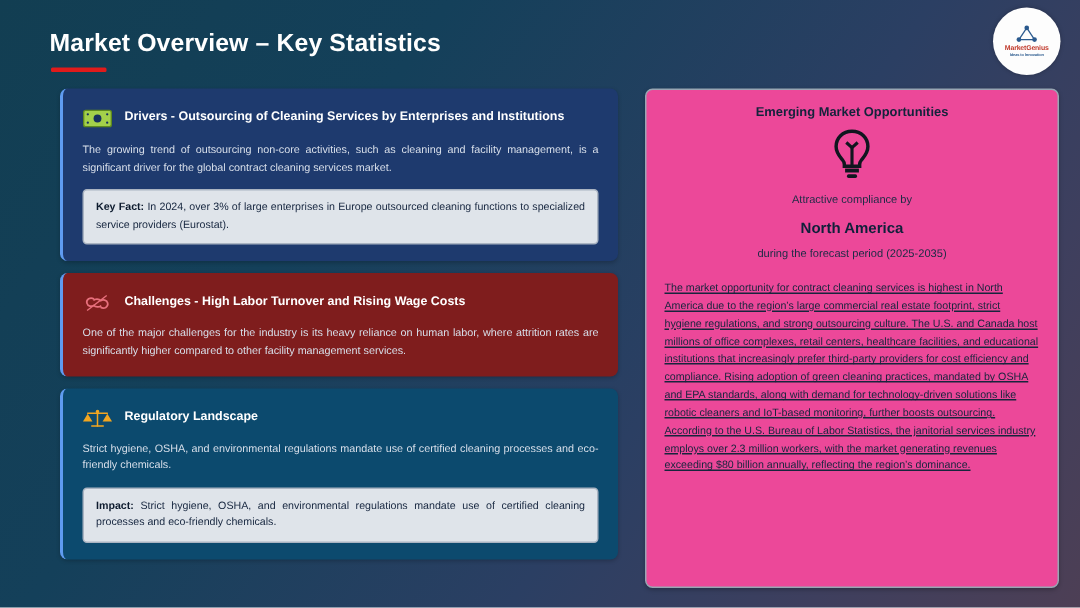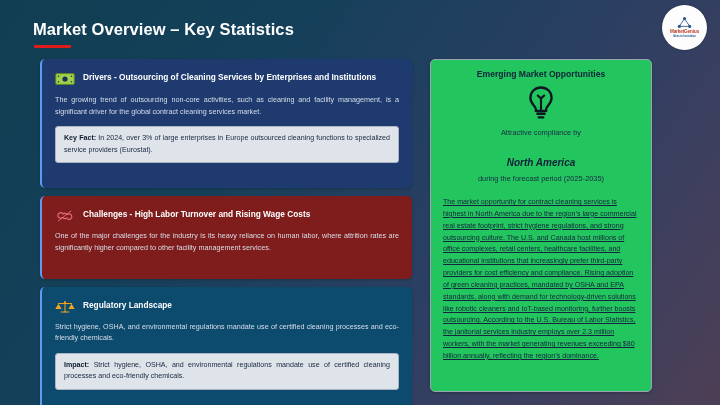--- a/index.html
+++ b/index.html
@@ -38,21 +38,21 @@
   .logo-tag  { font-size:2.6px; font-weight:bold; color:#2b5a8e; letter-spacing:-0.05px; line-height:1.3; margin-top:0.5px; }
 
   
   .left-col { position:absolute; left:40px; top:59px; width:372px; }
 
   .card {
     position:relative;
     background:#1e3a6e;
     border-left:2.4px solid #5f9bf0;
     border-radius:5px;
-    padding:11px 13px 25px 13px;
+    padding:11px 13px 11px 13px;
     margin-bottom:8px;
     box-shadow:0 1px 3px rgba(0,0,0,0.22);
   }
   .card.card2 { background:#7f1d1d; }
   .card.card3 { background:#0c4a6e; }
 
   .card-head { display:flex; align-items:flex-start; gap:8px; }
   .card-icon { flex:0 0 auto; width:20px; height:18px; margin-top:0px; }
   .card-title {
     font-size:8.3px; font-weight:bold; color:#ffffff;
@@ -73,33 +73,33 @@
     font-size:7.1px;
     color:#16263f;
     line-height:1.62;
     text-align:justify;
   }
   .factbox b { font-weight:bold; color:#0d1b2e; }
 
   
   .right-panel {
     position:absolute; left:430px; top:59px;
-    width:222px; height:333px;
-    background:#22c55e;
+    width:276px; height:333px;
+    background:#ec4899;
     border:0.8px solid #98a6b3;
     border-radius:5px;
     padding:9px 12px 10px 12px;
     text-align:center;
     box-shadow:0 1px 3px rgba(0,0,0,0.25);
   }
   .panel-title { font-size:8.6px; font-weight:bold; color:#13233b; margin-bottom:2px; }
   .bulb-wrap { display:flex; justify-content:center; margin:6px 0 2px; }
   .panel-amount { font-size:11px; font-weight:bold; color:#10203a; margin-top:20px; }
   .panel-sub { font-size:7.4px; color:#1b2b44; margin-top:5px; }
-  .panel-region { font-size:10px; font-weight:bold; color:#10203a; margin-top:20px;font-style:italic; }
+  .panel-region { font-size:10px; font-weight:bold; color:#10203a; margin-top:10px; }
   .panel-period { font-size:7.4px; color:#1b2b44; margin-top:6px; }
   .panel-para {
     font-size:7.1px; color:#16253d; line-height:1.67;
     margin-top:14px; text-align:left;text-decoration:underline;
   }
 </style>
 </head>
 <body>
 
 <div class="slide">

